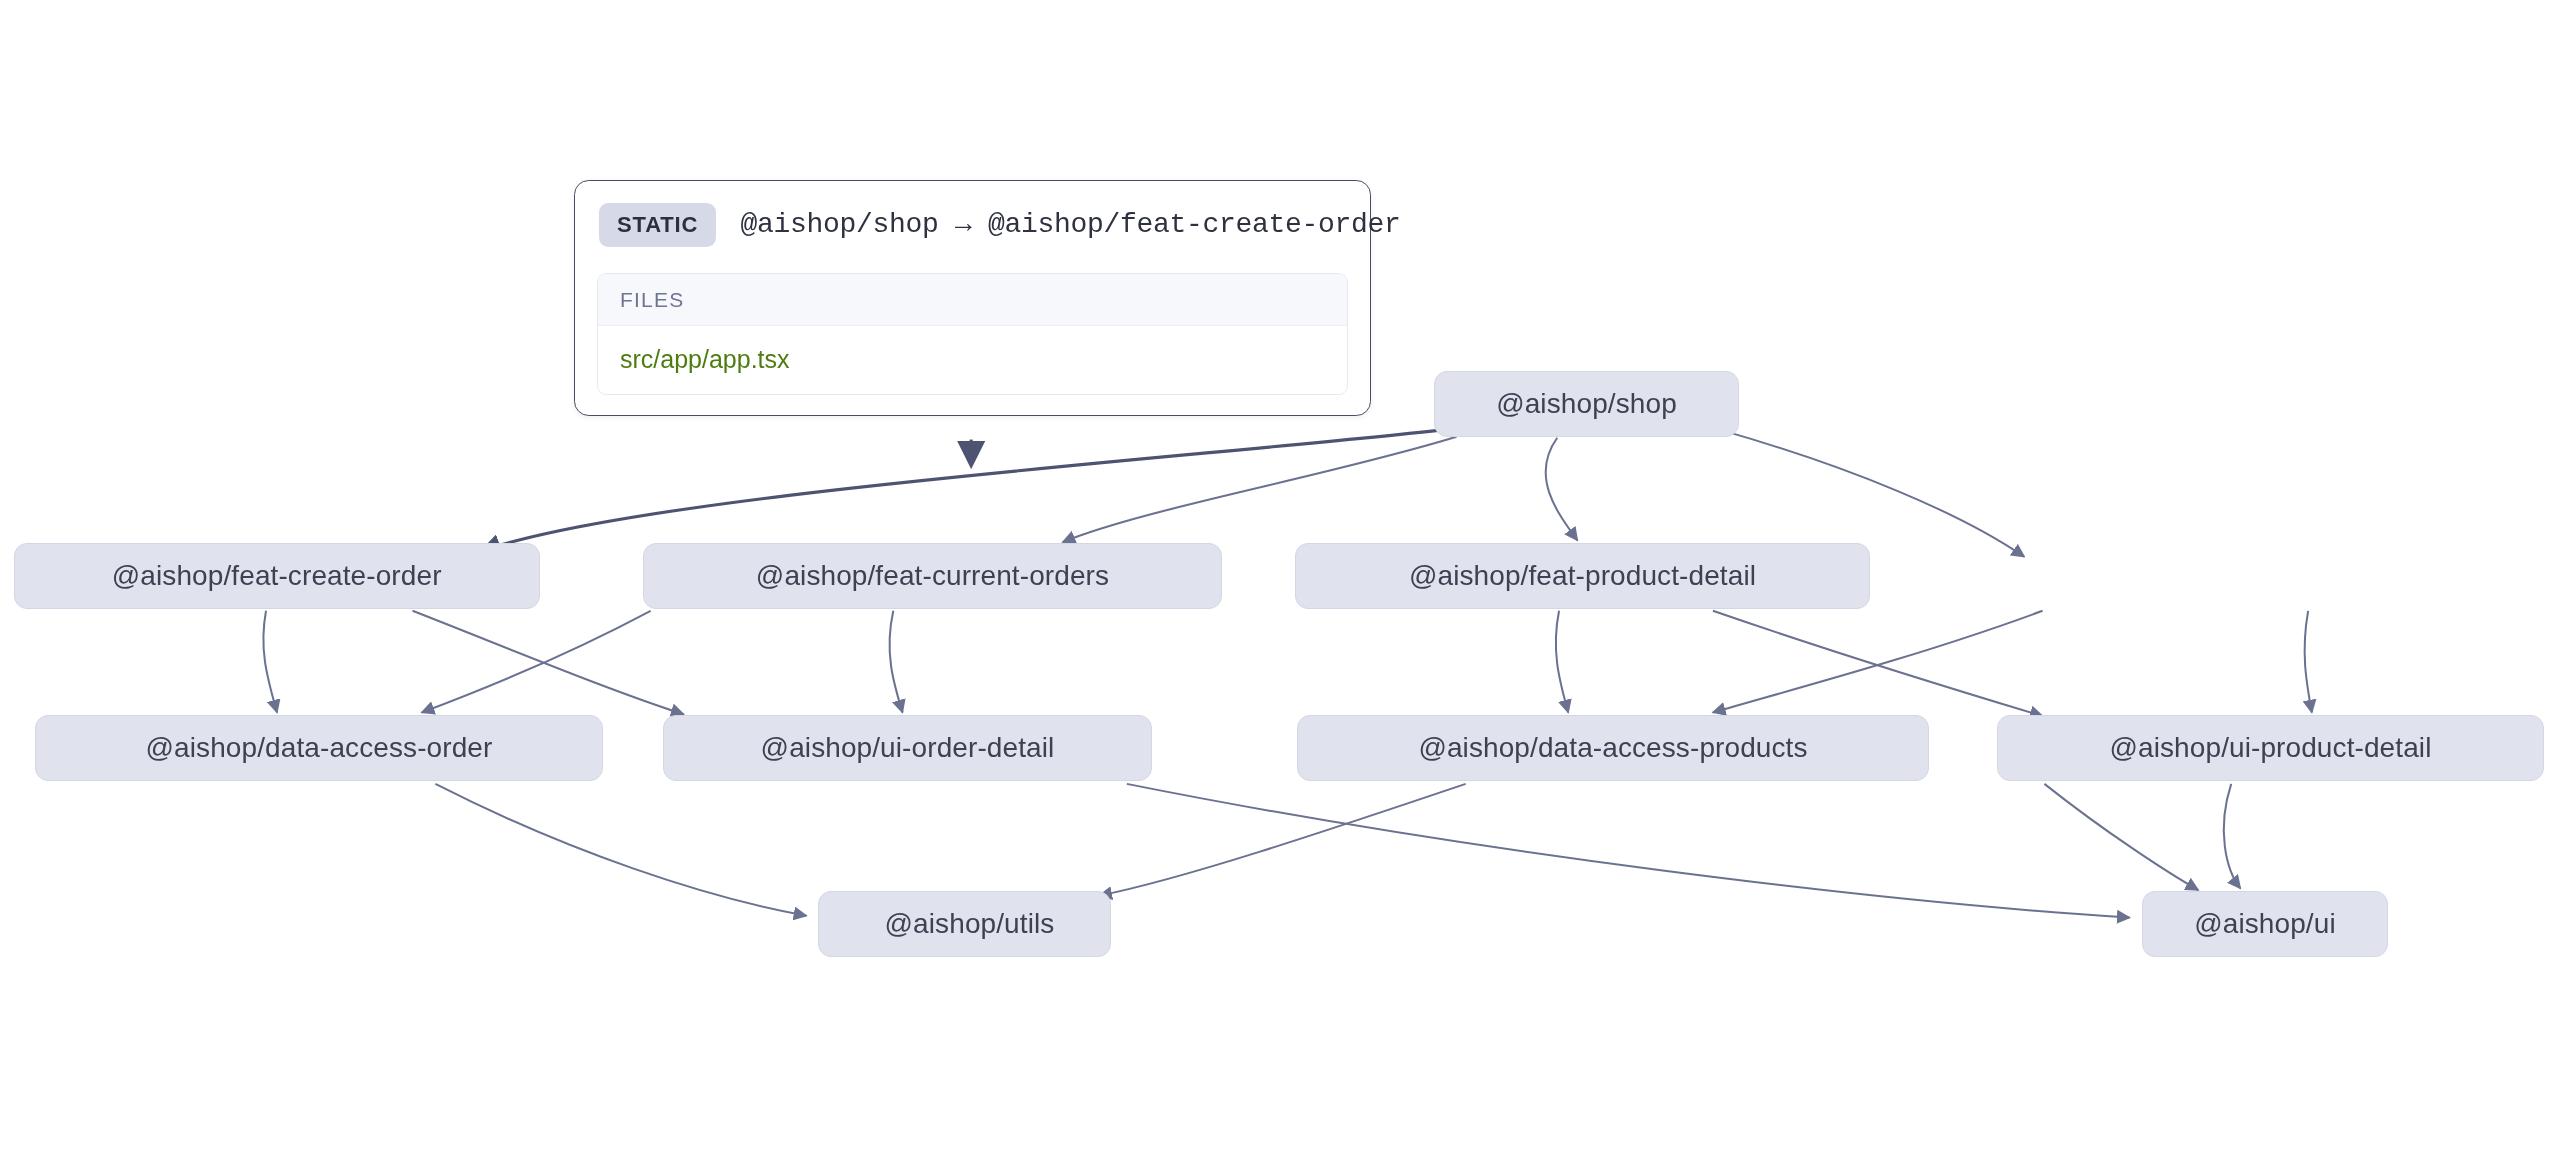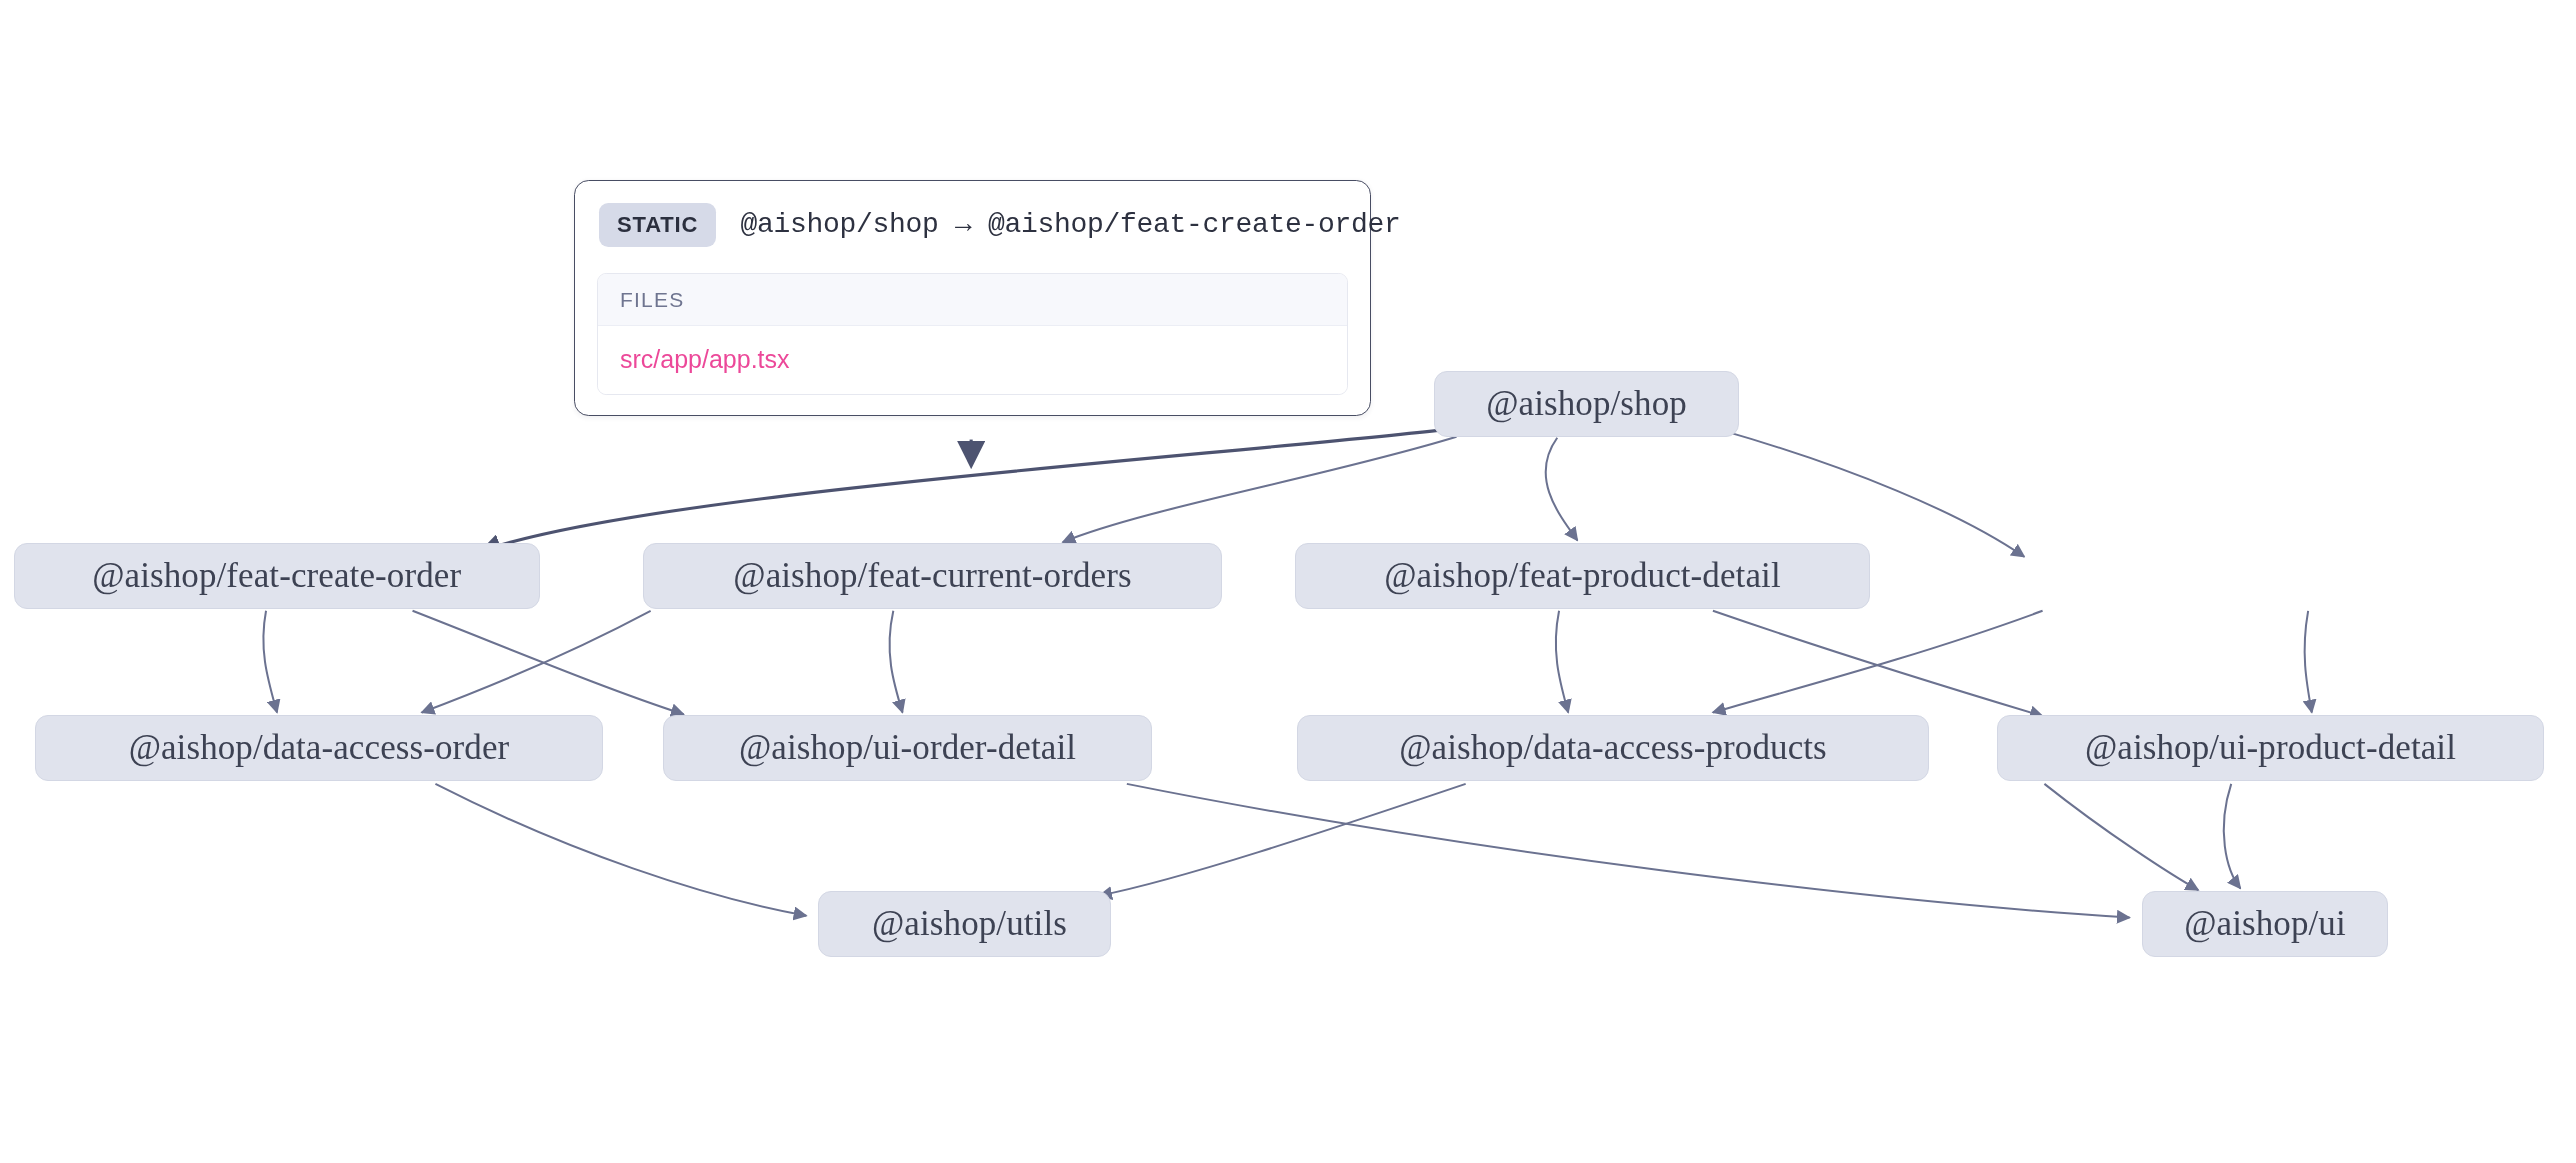--- a/index.html
+++ b/index.html
@@ -34,22 +34,22 @@
   .gnode {
     position: absolute;
     box-sizing: border-box;
     background: #e0e3ed;
     border: 0.9px solid #d3d7e4;
     border-radius: 13px;
     display: flex;
     align-items: center;
     justify-content: center;
     color: #3d4253;
-    font-family: Liberation Serif, serif;
-    font-size: 35px;
+    font-family: Liberation Sans, sans-serif;
+    font-size: 28px;
     letter-spacing: 0.1px;
     white-space: nowrap;
     z-index: 2;
   }
 
   
   #tooltip-card {
     position: absolute;
     left: 574px;
     top: 180px;
@@ -103,21 +103,21 @@
     border-bottom: 0.9px solid #eceef5;
     color: #6f7590;
     font-size: 21px;
     letter-spacing: 1.2px;
     padding: 14.7px 22px 13px 22px;
     font-family: "Liberation Sans", sans-serif;
   }
 
   .files-row {
     background: #ffffff;
-    color: #ec4899;
+    color: #4d7c0f;
     font-size: 25px;
     padding: 18.3px 22px 20px 22px;
     font-family: "Liberation Sans", sans-serif;
     white-space: nowrap;
   }
 </style>
 </head>
 <body>
 
 <div id="graph-root">

